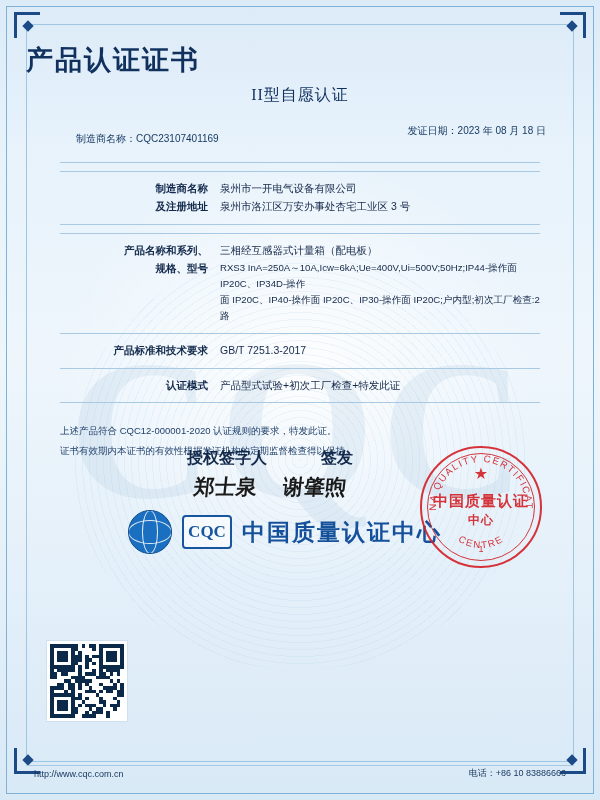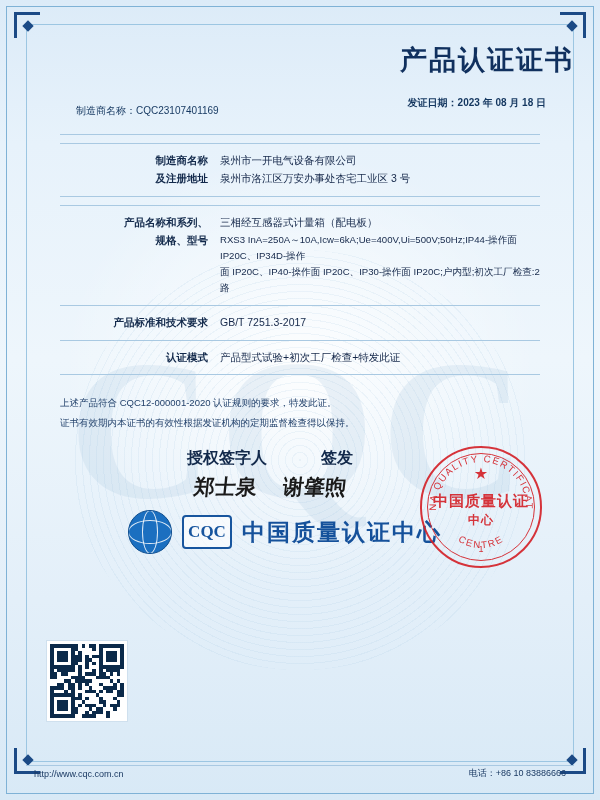--- a/index.html
+++ b/index.html
@@ -47,36 +47,36 @@
     position:absolute;left:70px;top:250px;width:460px;height:420px;
     border-radius:50%;
     background:
       repeating-radial-gradient(circle at 50% 50%, rgba(150,190,220,0.13) 0 1px, rgba(255,255,255,0) 1px 7px);
     pointer-events:none;
   }
 
   .content{position:absolute;left:26px;top:24px;right:26px;bottom:38px;}
 
   h1.title{
-    margin:18px 0 0;text-align:right;
+    margin:18px 0 0;text-align:left;
     font-family:"Liberation Serif","DejaVu Serif",serif;
     font-size:27px;font-weight:bold;color:#10305e;letter-spacing:2px;
   }
   .subtitle{
     text-align:center;margin-top:7px;
     font-family:"Liberation Serif","DejaVu Serif",serif;
     font-size:16px;color:#10305e;letter-spacing:1px;
   }
 
   .meta-row{
     margin-top:16px;display:flex;justify-content:space-between;
     padding:0 28px 0 50px;font-size:10px;color:#13365f;
   }
   .meta-left{padding-top:10px;}
-  .meta-right{text-align:center;line-height:1.8;font-weight:bold;}
+  .meta-right{text-align:center;line-height:1.8;}
 
   table.fields{
     margin:12px auto 0;width:480px;border-collapse:collapse;
     font-size:10.5px;color:#15284a;
   }
   table.fields td{vertical-align:top;padding:4px 0;}
   table.fields td.label{
     width:148px;text-align:right;padding-right:12px;font-weight:bold;
     color:#12294b;white-space:nowrap;line-height:1.7;
   }
@@ -198,20 +198,21 @@
   </div>
   <div class="corner c-br">
     <i class="h" style="right:0;bottom:0;"></i>
       <i class="v" style="right:0;bottom:0;"></i>
       <i class="d" style="right:10px;bottom:10px;"></i>
   </div>
 
   <div class="content">
 
     <h1 class="title">产品认证证书</h1>
+    <div class="subtitle">II型自愿认证</div>
 
     <div class="meta-row">
       <div class="meta-left">
         <span>制造商名称：</span><span>CQC23107401169</span>
       </div>
       <div class="meta-right">
         <div>
           <span>发证日期：</span><span>2023 年 08 月 18 日</span>
         </div>
       </div>

